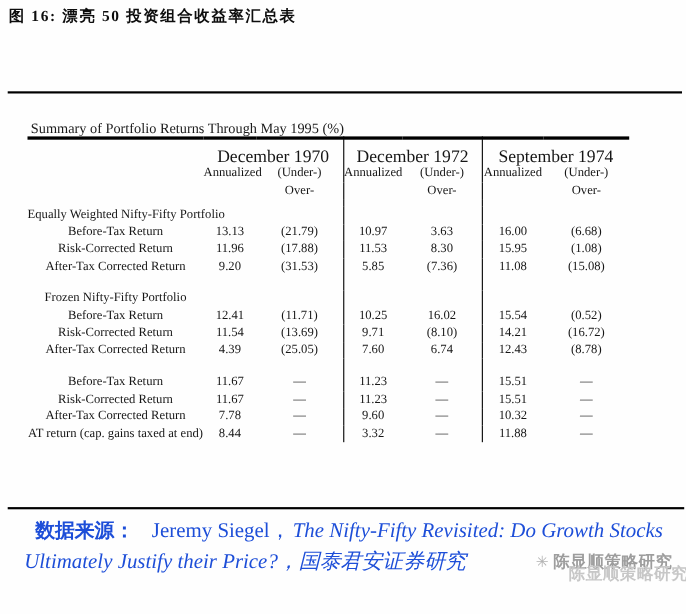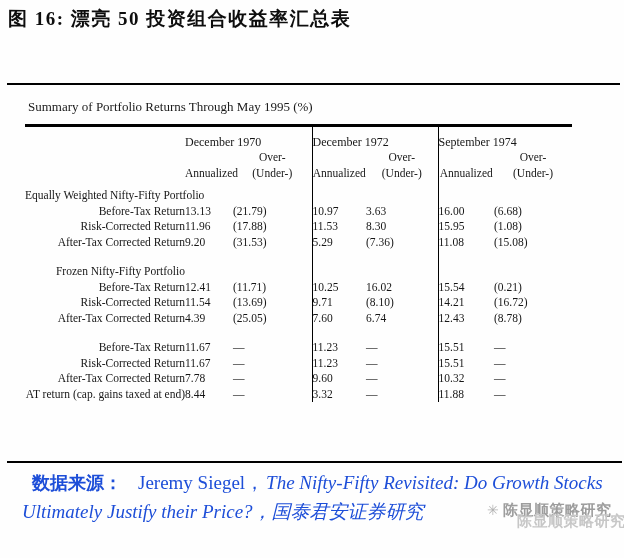--- a/index.html
+++ b/index.html
@@ -3,50 +3,50 @@
 <meta charset="utf-8">
 <style>
   html,body { margin:0; padding:0; background:#fff; }
   .page {
     position:relative; width:624px; height:558px; overflow:hidden;
     background:#fefefe; color:#141414;
     font-family:"Liberation Serif", serif;
   }
   .fig-title {
     position:absolute; left:8px; top:6px;
-    font-size:19px; font-weight:bold; letter-spacing:1.5px;
+    font-size:14px; font-weight:bold; letter-spacing:1.5px;
     color:#0d0d0d; white-space:nowrap;
   }
   .rule { position:absolute; background:#000; }
   .rule-title  { left:7px;  top:83px;  width:613px; height:2px; }
   .rule-bottom { left:7px;  top:461px; width:615px; height:2px; }
   .caption {
-    position:absolute; left:28px; top:99px;
+    position:absolute; left:28px; top:109px;
     font-size:13px; color:#1a1a1a; white-space:nowrap;
   }
   table.returns {
     position:absolute; left:25px; top:124px; width:547px;
     border-collapse:collapse; table-layout:fixed;
     border-top:3px solid #000;
     font-size:11.5px; color:#161616;
   }
   table.returns th, table.returns td {
     padding:0; margin:0; font-weight:normal; white-space:nowrap;
     height:15.5px; line-height:15.5px; vertical-align:bottom;
     overflow:visible;
   }
-  td.lbl { text-align:right; }
-  .a  { text-align:left; padding-right:4px; }
-  .v  { text-align:left; }
+  td.lbl { text-align:center; }
+  .a  { text-align:center; padding-right:4px; }
+  .v  { text-align:center; }
   .v1 { padding-right:18px; }
   .v2 { padding-right:22px; }
   .v3 { padding-right:22px; }
   .end { border-right:1.5px solid #000; }
   thead .a, thead .v { text-align:center; }
-  thead th.period { text-align:left; font-size:12px; padding-top:5px; height:18px; }
+  thead th.period { text-align:center; font-size:16px; padding-top:5px; height:18px; }
   thead tr.hdr-last th, thead tr.hdr-last td { border-bottom:2px solid #000; height:17px; }
   tr.spacer td { height:7px; }
   tr.gap td { height:14px; }
   .source {
     position:absolute; left:22px; top:469px; width:612px;
     font-size:19px; line-height:27.5px; color:#1d4ed8;
   }
   .source .src-label { font-weight:bold; margin-left:10px; margin-right:16px; font-size:18px; }
   .source .src-author { margin-right:2px; }
   .source em { font-style:italic; }
@@ -80,35 +80,35 @@
     </colgroup>
     <thead>
       <tr>
         <td class="lbl"></td>
         <th class="period end" colspan="2">December 1970</th>
         <th class="period end" colspan="2">December 1972</th>
         <th class="period" colspan="2">September 1974</th>
       </tr>
       <tr>
         <td class="lbl"></td>
+        <th class="a">Annualized</th>
+        <th class="v v1 end">(Under-)</th>
+        <th class="a">Annualized</th>
+        <th class="v v2 end">(Under-)</th>
+        <th class="a">Annualized</th>
+        <th class="v v3">(Under-)</th>
+      </tr>
+      <tr>
+        <td class="lbl"></td>
         <th class="a"></th>
         <th class="v v1 end">Over-</th>
         <th class="a"></th>
         <th class="v v2 end">Over-</th>
         <th class="a"></th>
         <th class="v v3">Over-</th>
-      </tr>
-      <tr>
-        <td class="lbl"></td>
-        <th class="a">Annualized</th>
-        <th class="v v1 end">(Under-)</th>
-        <th class="a">Annualized</th>
-        <th class="v v2 end">(Under-)</th>
-        <th class="a">Annualized</th>
-        <th class="v v3">(Under-)</th>
       </tr>
     </thead>
     <tbody>
       <tr class="spacer">
         <td></td>
           <td class="a"></td>
           <td class="v v1 end"></td>
           <td class="a"></td>
           <td class="v v2 end"></td>
           <td class="a"></td>
@@ -139,21 +139,21 @@
         <td class="v v1 end">(17.88)</td>
         <td class="a">11.53</td>
         <td class="v v2 end">8.30</td>
         <td class="a">15.95</td>
         <td class="v v3">(1.08)</td>
       </tr>
       <tr>
         <td class="lbl">After-Tax Corrected Return</td>
         <td class="a">9.20</td>
         <td class="v v1 end">(31.53)</td>
-        <td class="a">5.29</td>
+        <td class="a">5.85</td>
         <td class="v v2 end">(7.36)</td>
         <td class="a">11.08</td>
         <td class="v v3">(15.08)</td>
       </tr>
 
       <tr class="gap">
         <td></td>
           <td class="a"></td>
           <td class="v v1 end"></td>
           <td class="a"></td>
@@ -171,21 +171,21 @@
           <td class="a"></td>
           <td class="v v3"></td>
       </tr>
       <tr>
         <td class="lbl">Before-Tax Return</td>
         <td class="a">12.41</td>
         <td class="v v1 end">(11.71)</td>
         <td class="a">10.25</td>
         <td class="v v2 end">16.02</td>
         <td class="a">15.54</td>
-        <td class="v v3">(0.21)</td>
+        <td class="v v3">(0.52)</td>
       </tr>
       <tr>
         <td class="lbl">Risk-Corrected Return</td>
         <td class="a">11.54</td>
         <td class="v v1 end">(13.69)</td>
         <td class="a">9.71</td>
         <td class="v v2 end">(8.10)</td>
         <td class="a">14.21</td>
         <td class="v v3">(16.72)</td>
       </tr>

